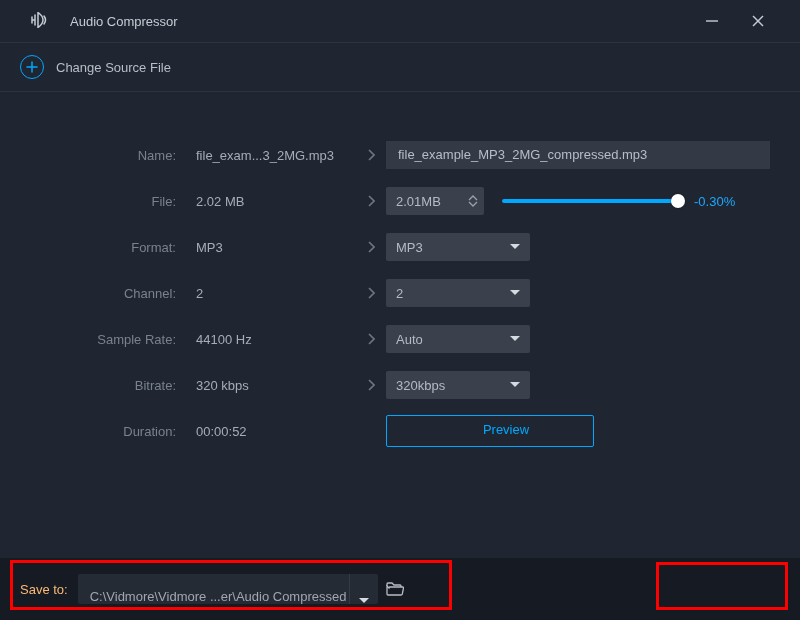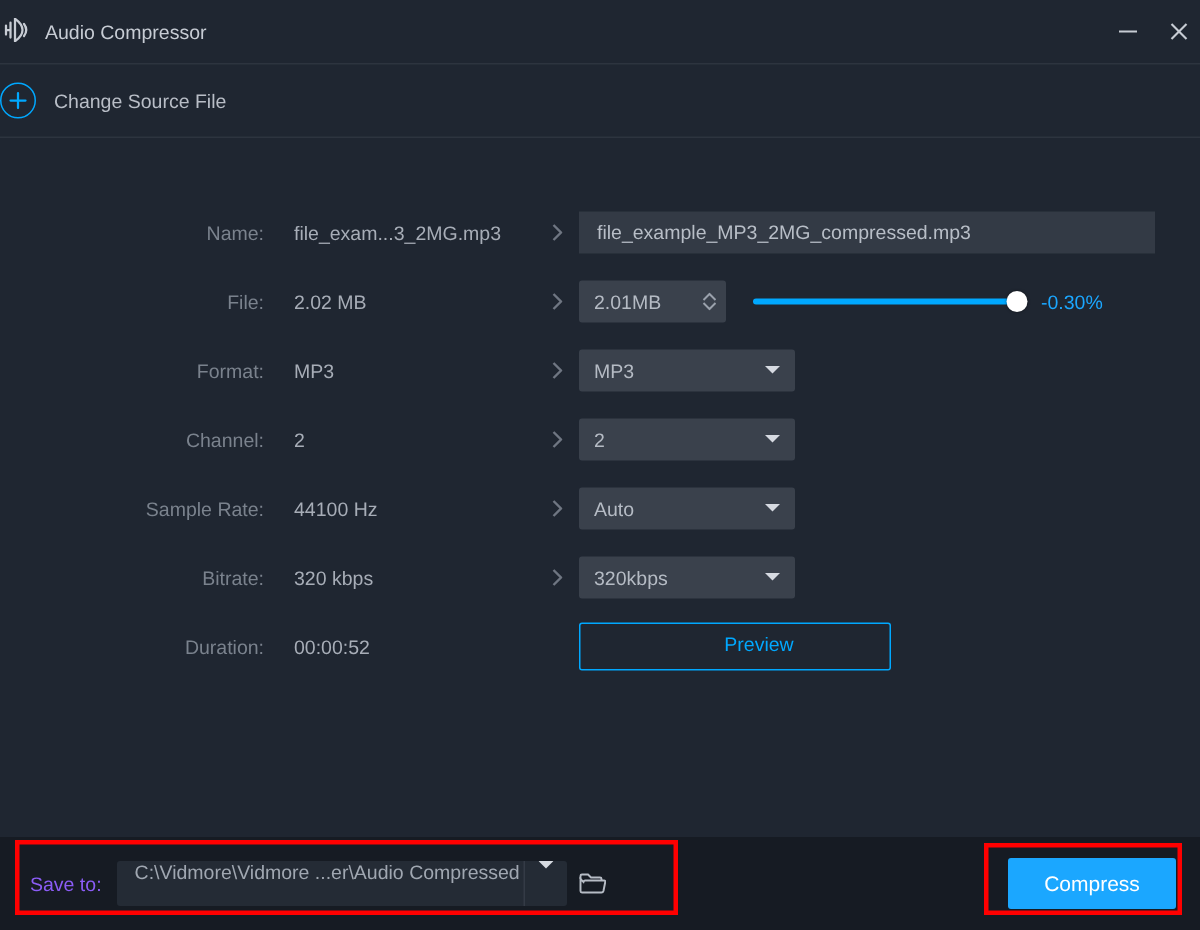--- a/index.html
+++ b/index.html
@@ -10,25 +10,25 @@
     --text-dim:#7a828d;
     --text-val:#a7adb7;
     --accent:#00a8ff;
     --accent-btn:#1ba7ff;
     --divider:#2d343f;
     --input-bg:#333a45;
     --dd-bg:#3a414c;
     --dd-caret:#a0a6b0;
   }
   html,body{margin:0;padding:0;background:var(--bg);font-family:"Segoe UI",Arial,sans-serif;color:var(--text);width:800px;height:620px;overflow:hidden;font-size:13px;}
-  .titlebar{height:42px;display:flex;align-items:center;padding:0 2px;background:var(--bg);}
+  .titlebar{height:42px;display:flex;align-items:center;padding:0 30px;background:var(--bg);gap:12px;}
   .titlebar .app-title{margin-left:10px;color:#c7ccd4;}
   .titlebar .spacer{flex:1;}
   .win-btn{width:24px;height:24px;display:flex;align-items:center;justify-content:center;margin-left:10px;color:#c7ccd4;}
-  .source-row{height:48px;display:flex;align-items:center;border-top:1px solid var(--divider);border-bottom:1px solid var(--divider);}
+  .source-row{height:48px;display:flex;align-items:center;padding-left:20px;border-top:1px solid var(--divider);border-bottom:1px solid var(--divider);}
   .source-row .plus{width:22px;height:22px;border:1.5px solid var(--accent);border-radius:50%;display:flex;align-items:center;justify-content:center;margin-right:12px;}
   .source-row .plus svg{display:block;}
   .source-row .lbl{color:#b9bec7;}
   .form{padding:40px 30px 0 30px;}
   .row{display:flex;align-items:center;height:46px;}
   .row .label{width:146px;text-align:right;padding-right:20px;color:var(--text-dim);font-size:13px;}
   .row .val{width:160px;color:var(--text-val);}
   .row .chev{width:30px;display:flex;align-items:center;justify-content:center;}
   .row .after{flex:1;display:flex;align-items:center;}
   .text-input{background:var(--input-bg);height:28px;line-height:28px;padding:0 12px;color:#b8bec7;width:360px;border-radius:0;}
@@ -38,22 +38,22 @@
   .stepper svg{display:block;}
   .dd{background:var(--dd-bg);height:28px;width:124px;display:flex;align-items:center;padding:0 10px;border-radius:2px;position:relative;}
   .dd span{color:#b5bbc4;}
   .dd .caret{position:absolute;right:10px;top:11px;}
   .slider-wrap{display:flex;align-items:center;margin-left:18px;}
   .slider{position:relative;width:176px;height:4px;background:var(--accent);border-radius:2px;}
   .slider .knob{position:absolute;right:-7px;top:-5px;width:14px;height:14px;background:#fff;border-radius:50%;box-shadow:0 0 2px rgba(0,0,0,.5);}
   .pct{margin-left:16px;color:#1ba7ff;}
   .preview-btn{border:1px solid var(--accent);color:var(--accent);height:30px;line-height:28px;text-align:center;width:174px;border-radius:2px;padding-left:32px;}
   .footer{position:absolute;left:0;right:0;bottom:0;height:62px;background:var(--bg-dark);display:flex;align-items:center;padding:0 16px 0 20px;}
-  .footer .save-lbl{color:#8b5cf6;margin-right:10px;}
-  .path-dd{background:#242b35;height:30px;display:flex;align-items:flex-start;width:300px;border-radius:2px;}
+  .footer .save-lbl{color:#fdba74;margin-right:10px;}
+  .path-dd{background:#242b35;height:30px;display:flex;align-items:flex-end;width:300px;border-radius:2px;}
   .path-dd .path-text{flex:1;padding:0 12px;color:#a0a7b1;white-space:nowrap;overflow:hidden;}
   .path-dd .sep{width:1px;height:30px;background:#343b46;}
   .path-dd .dd-caret{width:28px;display:flex;align-items:center;justify-content:center;}
   .folder-btn{margin-left:6px;width:22px;height:22px;display:flex;align-items:center;justify-content:center;}
   .footer .spacer{flex:1;}
   .compress-btn{background:var(--accent-btn);color:#fff;height:34px;line-height:34px;width:112px;text-align:center;border-radius:2px;font-size:14px;}
   .highlight{position:absolute;border:3px solid #ff0000;pointer-events:none;}
   .hl-left{left:10px;bottom:10px;width:436px;height:44px;}
   .hl-right{right:12px;bottom:10px;width:126px;height:42px;}
   svg{pointer-events:none;}
@@ -240,17 +240,16 @@
   </div>
   <span class="folder-btn">
     <svg width="18" height="14" viewBox="0 0 18 14">
         <g fill="none" stroke="#b6bcc5" stroke-width="1.3">
           <path d="M1 4 L1 12 Q1 13 2 13 L15 13 Q16 13 16.3 12 L17.5 6 Q17.7 5 16.7 5 L4 5 Q3.3 5 3 6 Z"></path>
           <path d="M1 4 L1 2 Q1 1 2 1 L6 1 L8 3 L14 3 Q15 3 15 4 L15 5"></path>
         </g>
       </svg>
   </span>
   <span class="spacer"></span>
-  <div class="compress-btn">Compress</div>
 </div>
 
 <div class="highlight hl-left"></div>
 <div class="highlight hl-right"></div>
 
 </body></html>

